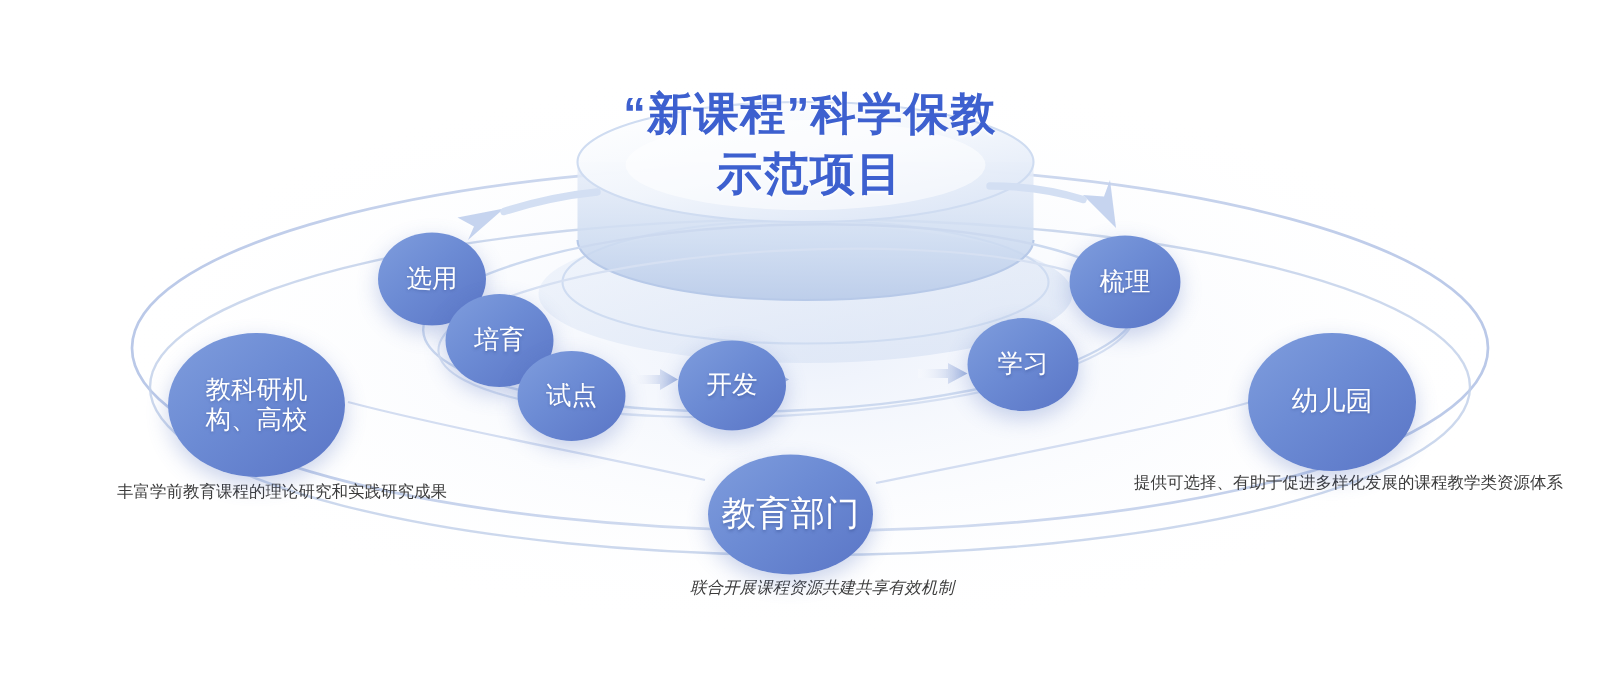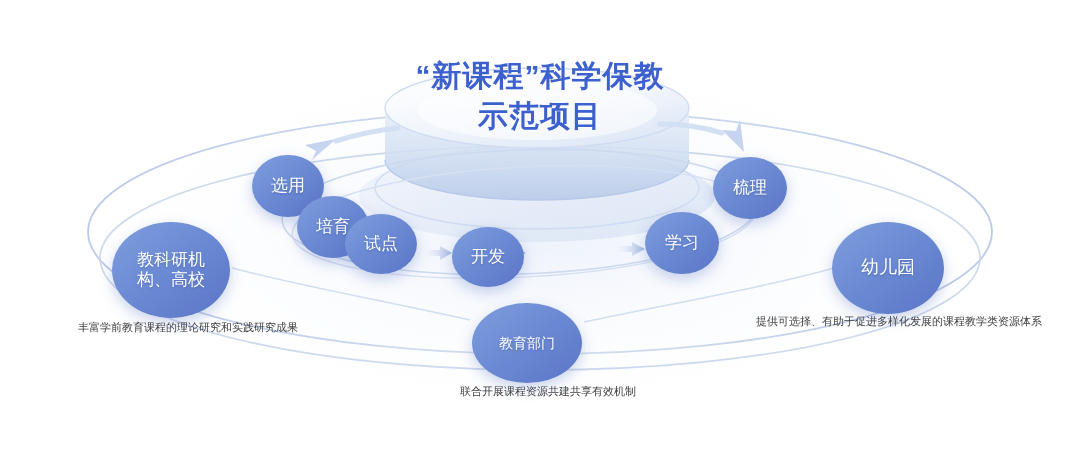--- a/index.html
+++ b/index.html
@@ -41,44 +41,44 @@
     line-height:1.18;
     box-shadow:0 5px 14px rgba(79,110,190,.30);
     background:linear-gradient(140deg,#7f9ddd 0%,#6c8bd4 45%,#5a75c6 100%);
     text-shadow:0 1px 2px rgba(40,60,120,.35);
     z-index:6;
   }
   .node span{display:block;width:100%;}
 
   .n-xuanyong{left:252px;top:155px;width:72px;height:62px;font-size:17px;}
   .n-peiyu  {left:297px;top:196px;width:72px;height:62px;font-size:17px;}
-  .n-shidian{left:345px;top:214px;width:72px;height:60px;font-size:17px;}
+  .n-shidian{left:345px;top:234px;width:72px;height:60px;font-size:17px;}
   .n-kaifa  {left:452px;top:227px;width:72px;height:60px;font-size:17px;}
   .n-yanjiu {left:535px;top:226px;width:72px;height:60px;font-size:17px;}
   .n-xuexi  {left:645px;top:212px;width:74px;height:62px;font-size:17px;justify-content:flex-end;}
   .n-shuli  {left:713px;top:157px;width:74px;height:62px;font-size:17px;}
 
   .n-org    {left:112px;top:222px;width:118px;height:96px;font-size:17px;}
   .n-kinder {left:832px;top:222px;width:112px;height:92px;font-size:18px;}
-  .n-edu    {left:472px;top:303px;width:110px;height:80px;font-size:14px;text-align:center;}
+  .n-edu    {left:472px;top:303px;width:110px;height:80px;font-size:23px;text-align:center;}
 
   
   .caption{
     position:absolute;
     text-align:center;
     color:#3c3c3c;
     font-size:11px;
     line-height:1.75;
     font-family:"DejaVu Serif","Liberation Serif",serif;
     z-index:5;
     margin-left:19px;
   }
   .cap-left  {left:14px;  top:318px; width:310px;}
   .cap-right {left:730px; top:312px; width:300px;}
-  .cap-bottom{left:378px; top:382px; width:302px;}
+  .cap-bottom{left:378px; top:382px; width:302px;font-style:italic;}
 </style>
 </head>
 <body>
 
 <div id="stage">
 
   <svg id="bg" viewBox="0 0 1080 461">
     <defs>
       <linearGradient id="cylSide" x1="0" y1="0" x2="0" y2="1">
         <stop offset="0%" stop-color="#e8eef9" stop-opacity="0.85"></stop>

